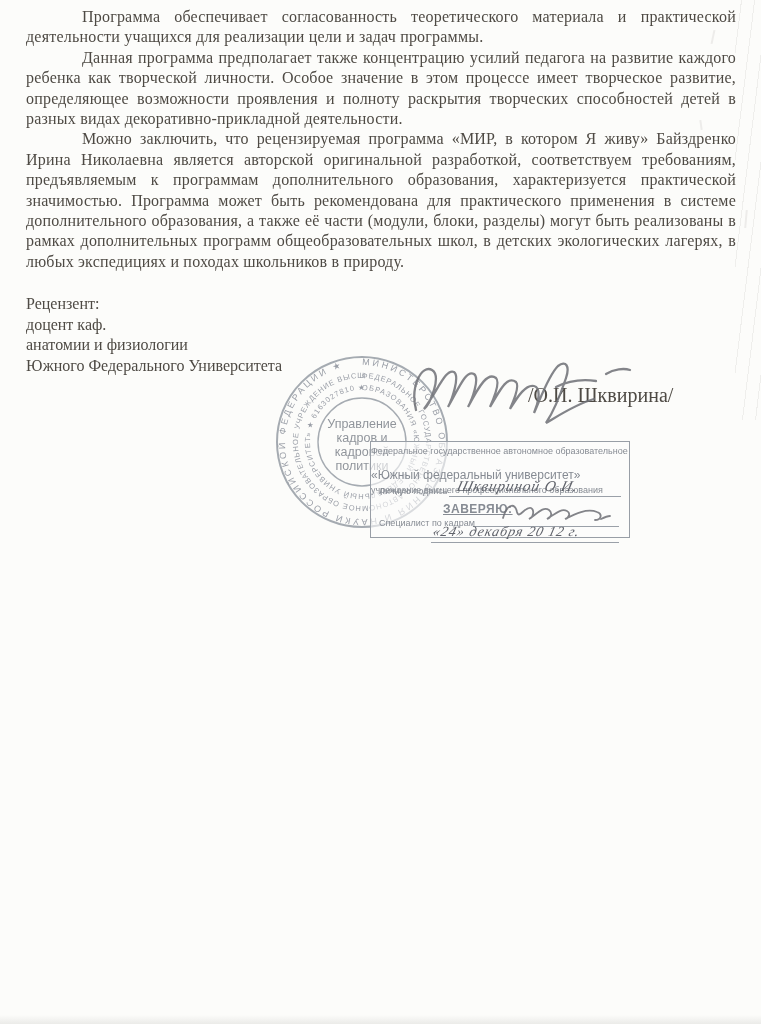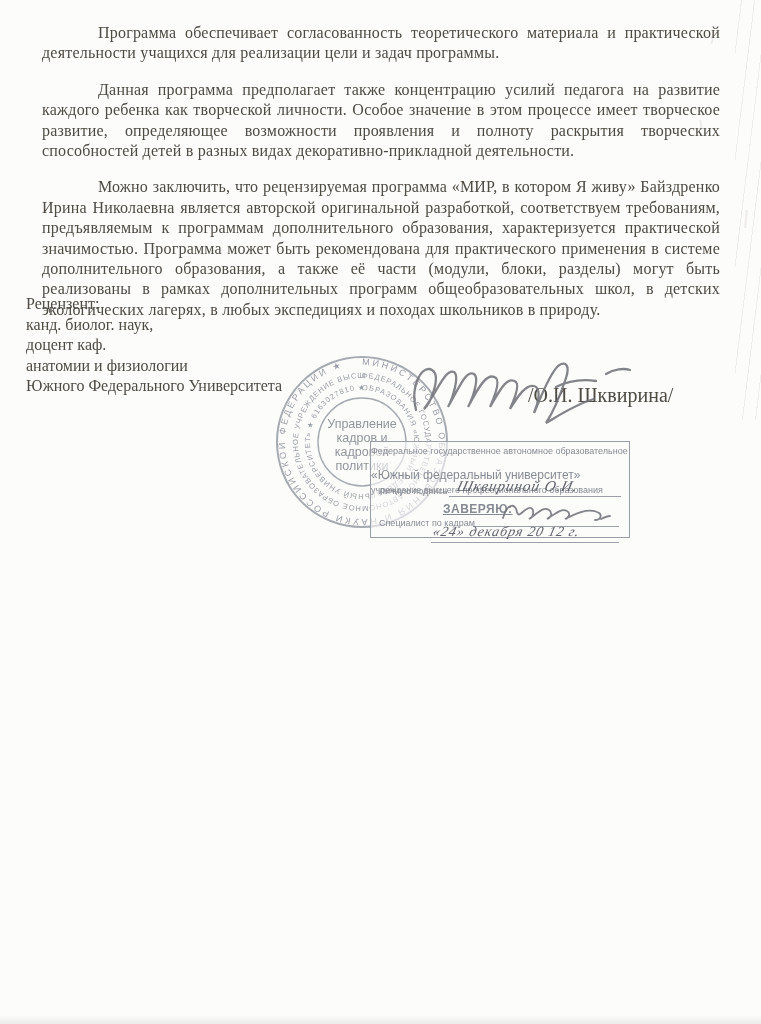--- a/index.html
+++ b/index.html
@@ -7,21 +7,21 @@
     position:relative;width:761px;height:1024px;margin:0 auto;
     background:#fcfcfa;overflow:hidden;
     font-family:"Liberation Serif",serif;color:#4e4a44;
   }
   
   .text-block{
     position:absolute;left:26px;top:7px;width:710px;
     font-size:16px;line-height:20.4px;text-align:justify;
     letter-spacing:.2px;
   }
-  .text-block p{margin:16px;text-indent:56px;}
+  .text-block p{margin:0;text-indent:56px;}
   
   .reviewer{
     position:absolute;left:26px;top:294px;width:360px;
     font-size:16px;line-height:20.5px;
   }
   .reviewer div{white-space:nowrap;}
   .reviewer-name{
     position:absolute;left:528px;top:384px;font-size:20px;white-space:nowrap;
   }
   
@@ -69,21 +69,20 @@
 <div class="page">
 
   <div class="text-block">
     <p>Программа обеспечивает согласованность теоретического материала и практической деятельности учащихся для реализации цели и задач программы.</p>
     <p>Данная программа предполагает также концентрацию усилий педагога на развитие каждого ребенка как творческой личности. Особое значение в этом процессе имеет творческое развитие, определяющее возможности проявления и полноту раскрытия творческих способностей детей в разных видах декоративно-прикладной деятельности.</p>
     <p>Можно заключить, что рецензируемая программа «МИР, в котором Я живу» Байздренко Ирина Николаевна является авторской оригинальной разработкой, соответствуем требованиям, предъявляемым к программам дополнительного образования, характеризуется практической значимостью. Программа может быть рекомендована для практического применения в системе дополнительного образования, а также её части (модули, блоки, разделы) могут быть реализованы в рамках дополнительных программ общеобразовательных школ, в детских экологических лагерях, в любых экспедициях и походах школьников в природу.</p>
   </div>
 
   <div class="reviewer">
     <div>Рецензент:</div>
-    <div>канд. биолог. наук,</div>
     <div>доцент каф.</div>
     <div>анатомии и физиологии</div>
     <div>Южного Федерального Университета</div>
   </div>
 
   <div class="reviewer-name">/О.И. Шквирина/</div>
 
   <svg class="round-stamp" viewBox="0 0 180 180" xmlns="http://www.w3.org/2000/svg">
     <defs>
       <path id="ringO" d="M90 13 a77 77 0 1 1 -0.01 0"></path>

